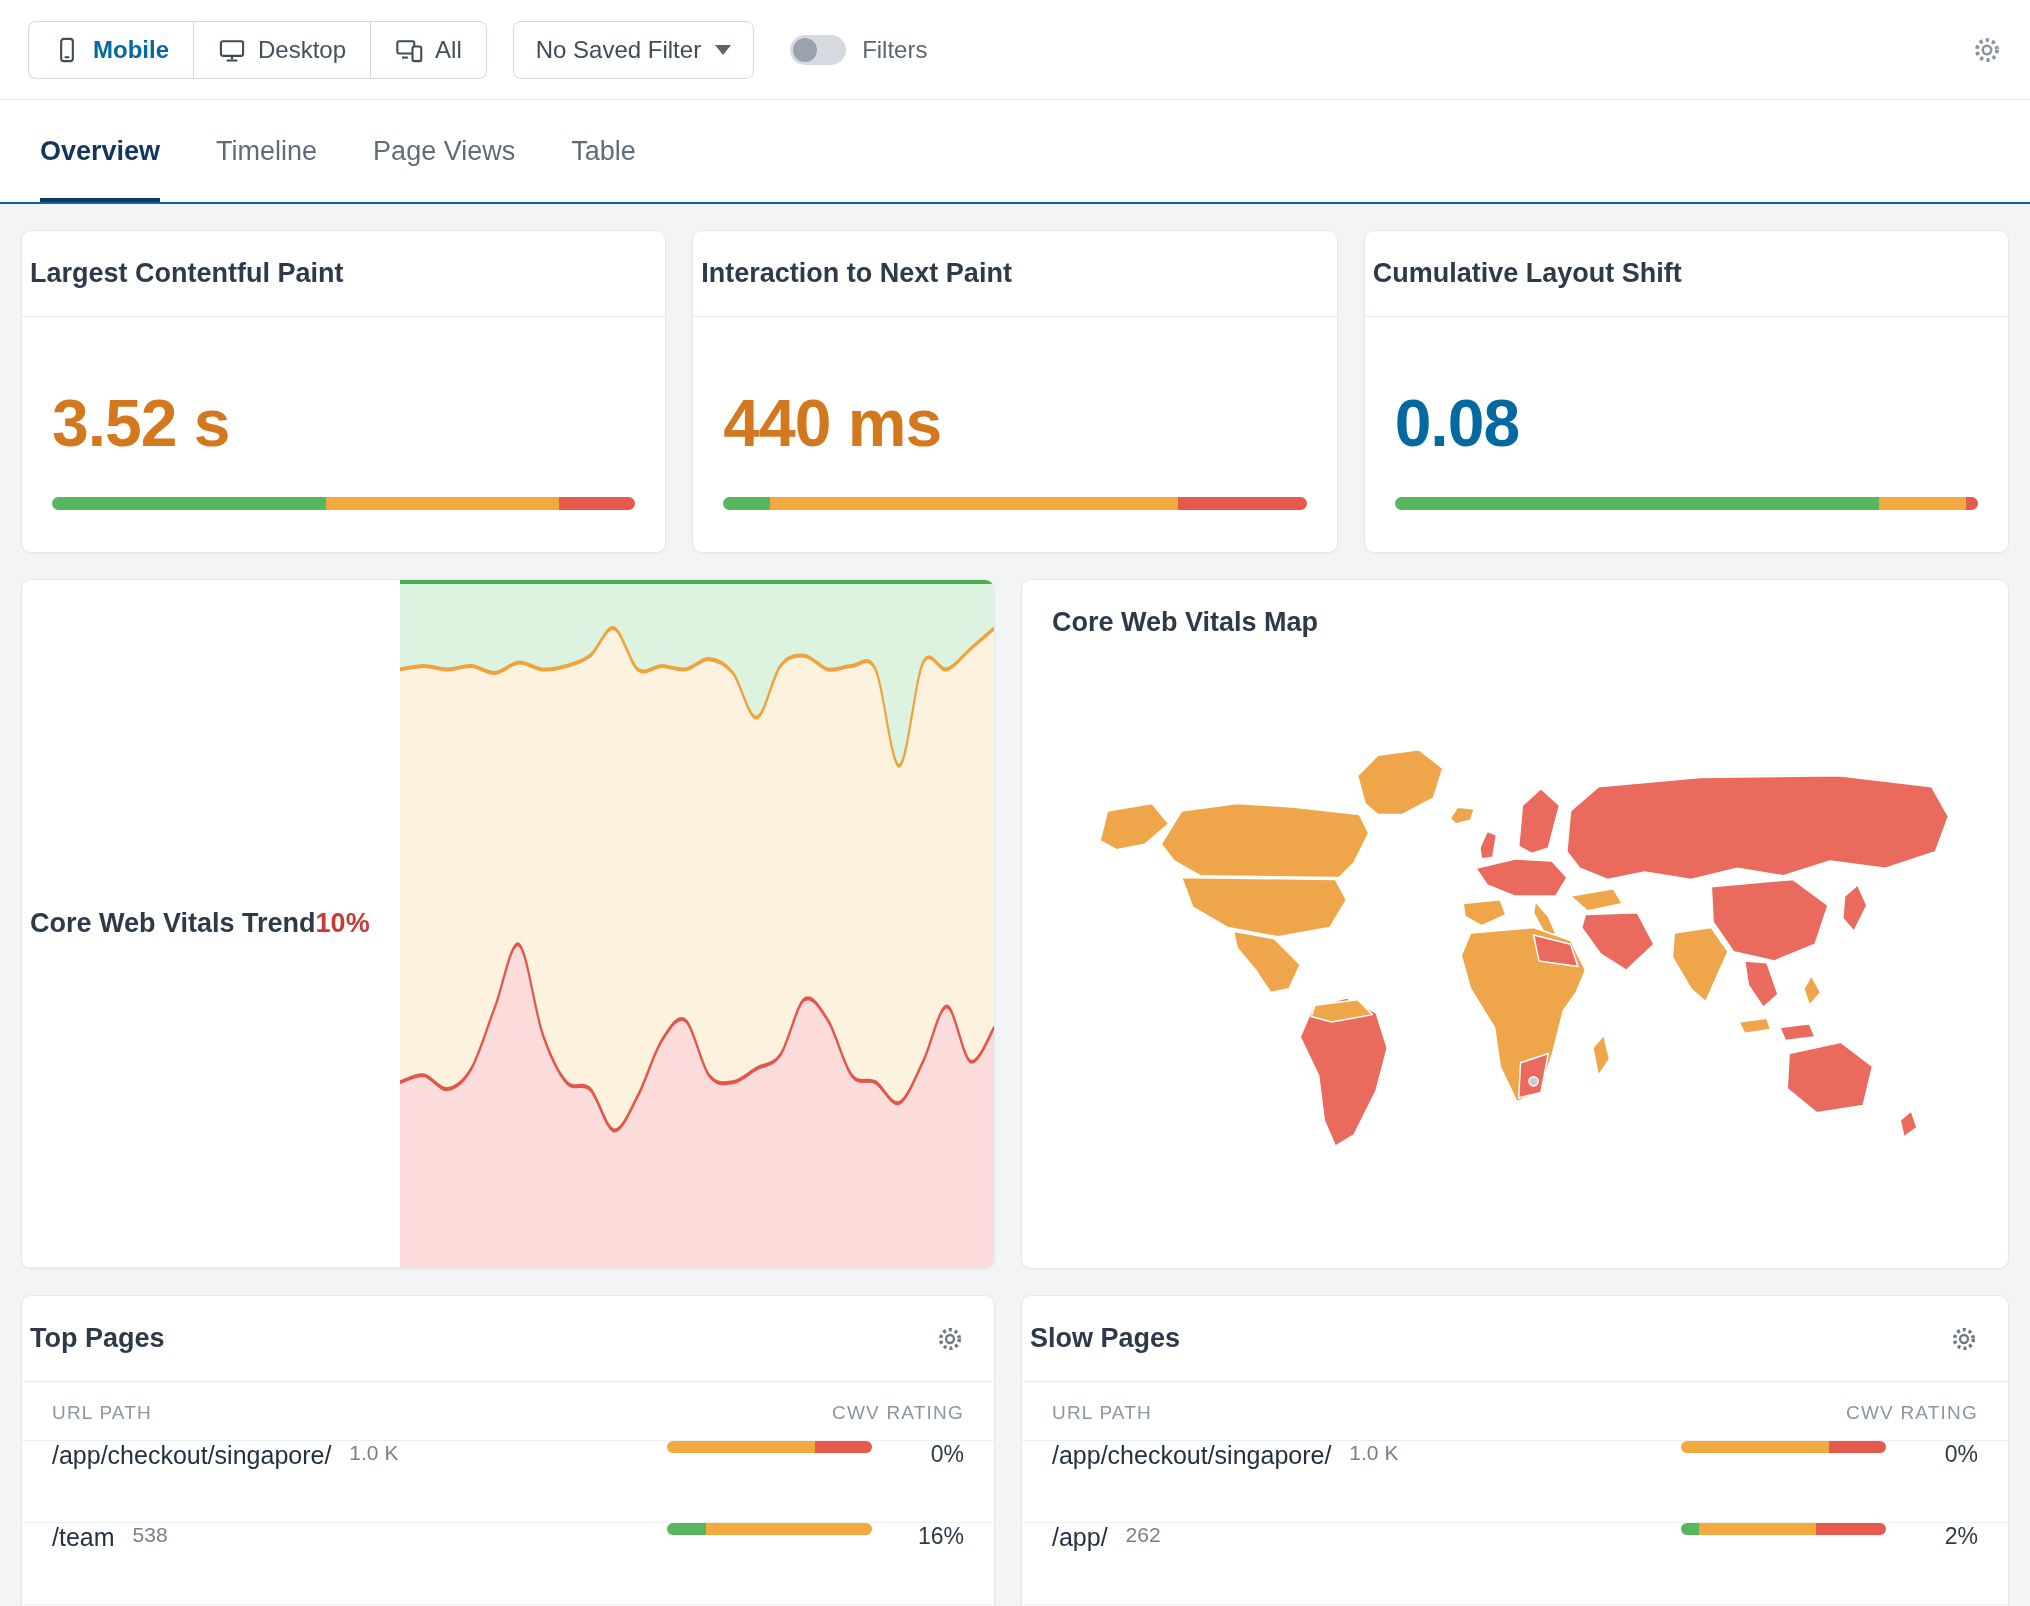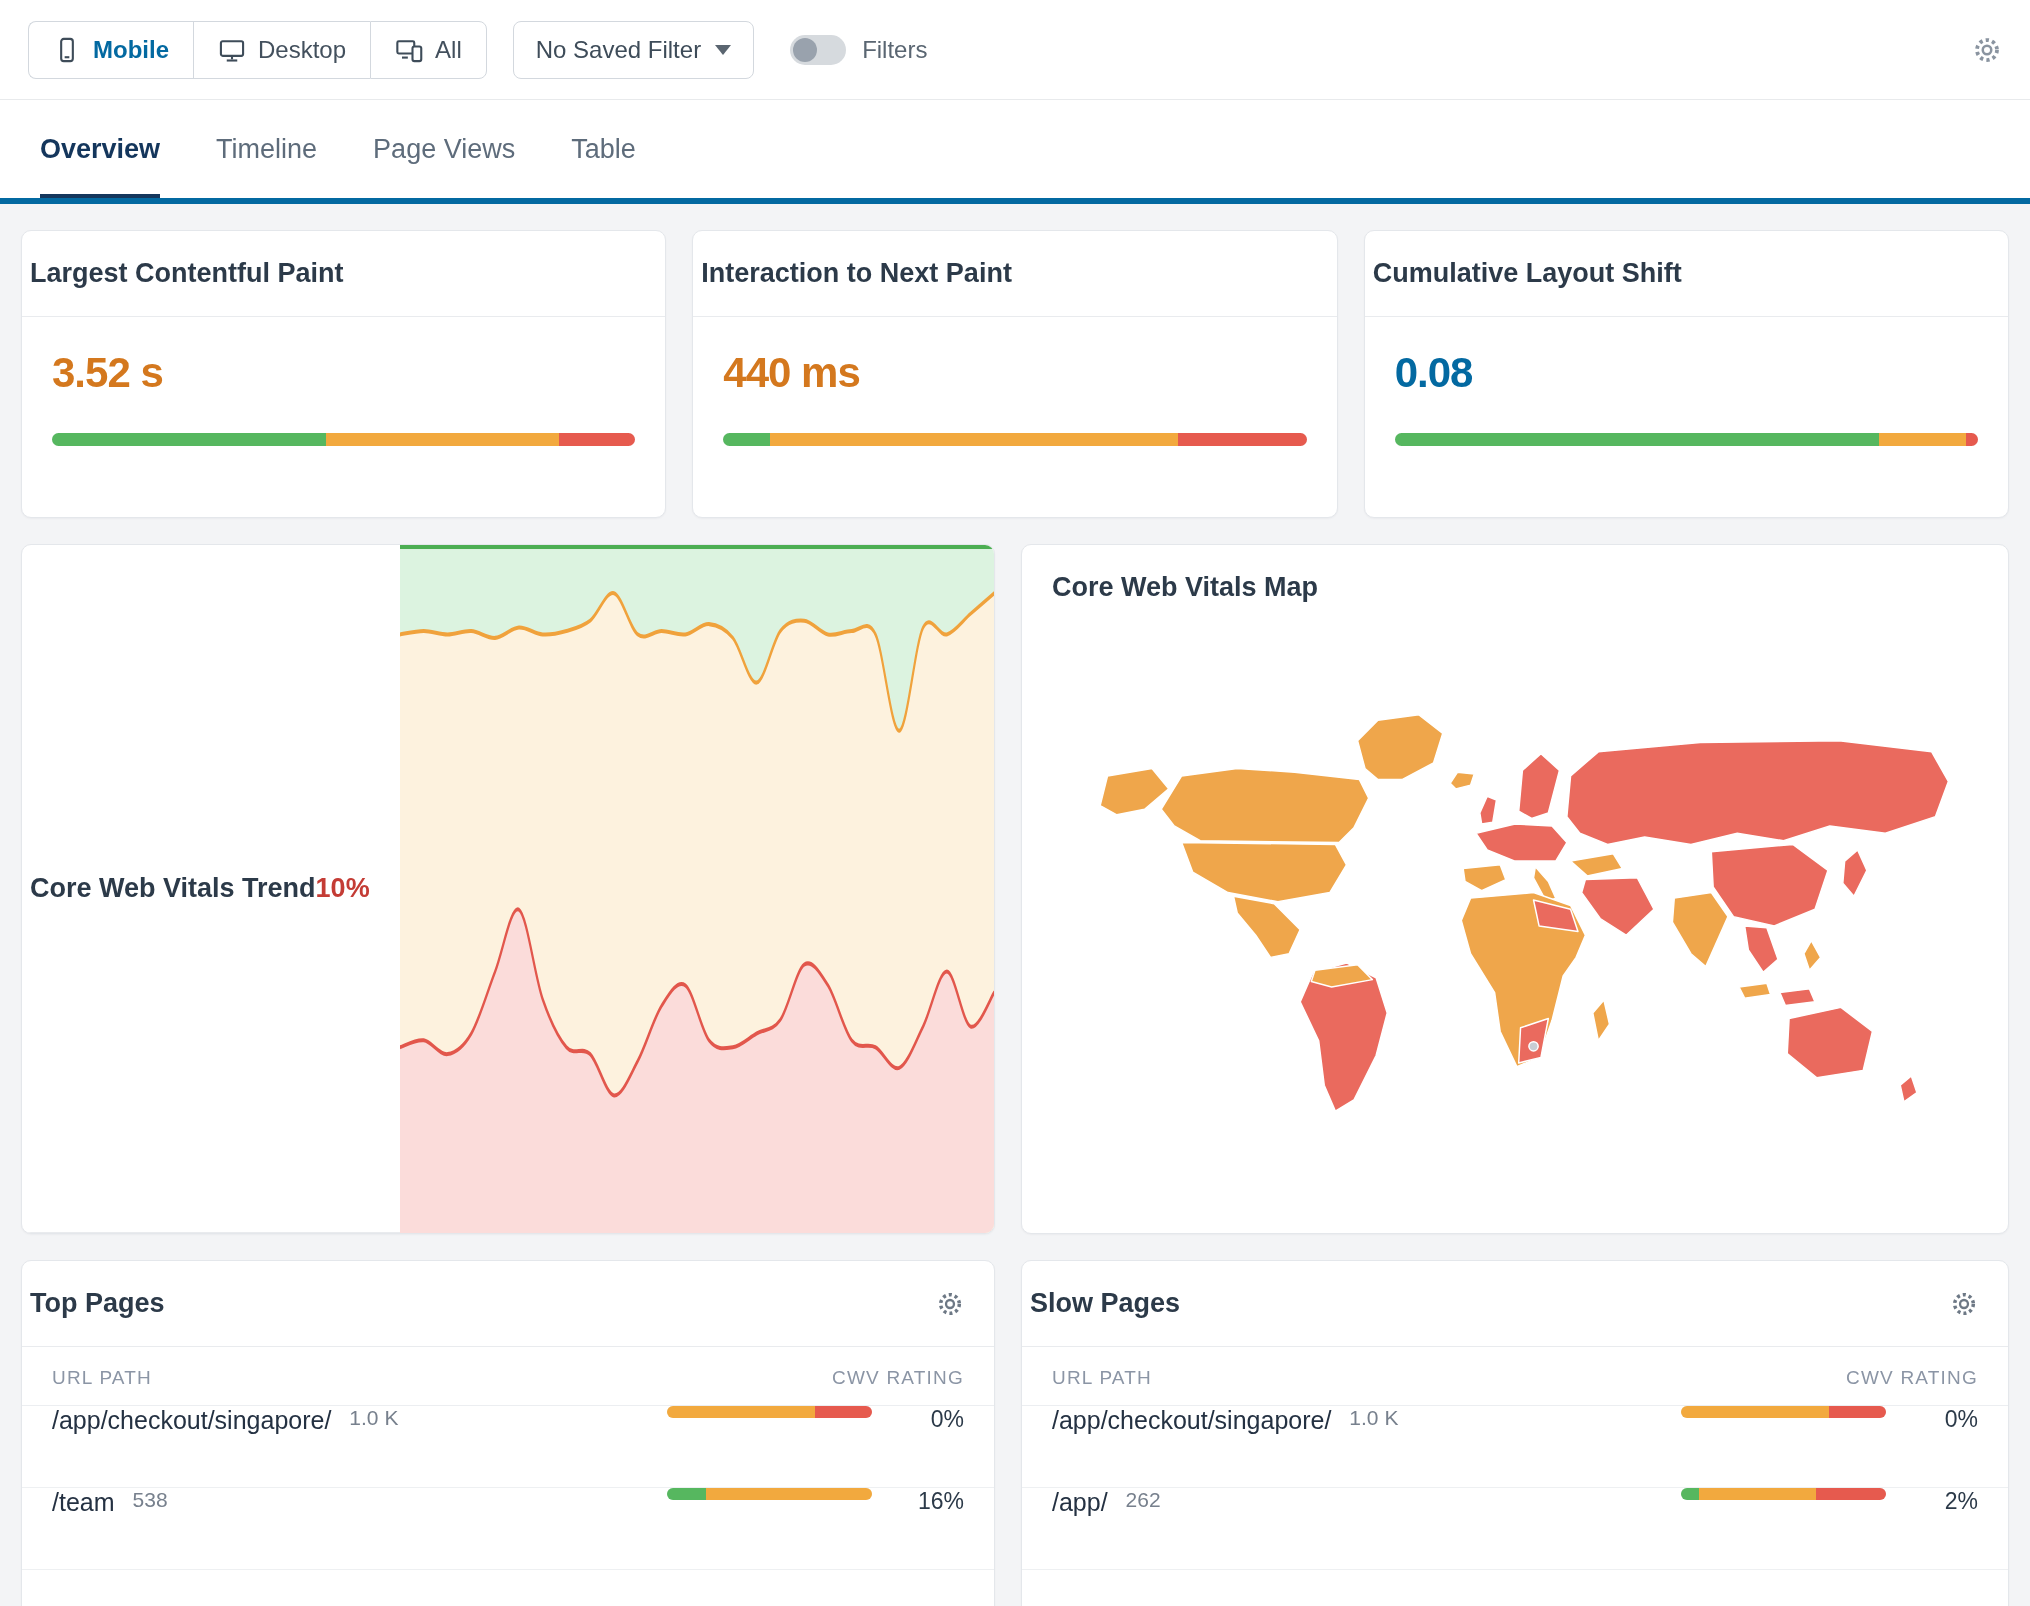--- a/index.html
+++ b/index.html
@@ -45,21 +45,21 @@
   .toggle .knob {
     position:absolute; left:3px; top:3px; width:24px; height:24px;
     border-radius:50%; background:#99a2ad;
   }
   .toggle-label { margin-left:16px; font-size:24px; color:#5a6672; }
   .toolbar-spacer { flex:1; }
   .gear { color:#8a94a0; cursor:pointer; }
   .gear svg { width:30px; height:30px; display:block; }
   
   .tabs {
-    height:104px; background:#fff; border-bottom:6px solid #0369a1;
+    height:104px; background:#fff; border-bottom:2px solid #0369a1;
     display:flex; align-items:stretch; padding:0 40px;
   }
   .tab {
     display:flex; align-items:center; margin-right:56px;
     font-size:27px; color:#5e6c7b; cursor:pointer;
     border-bottom:4px solid transparent; padding-top:4px;
   }
   .tab.active { color:#14365c; font-weight:bold; border-bottom-color:#14365c; }
   
   main { padding:26px 21px 0; }
@@ -70,21 +70,21 @@
   }
   .card-head {
     display:flex; align-items:center; justify-content:space-between;
     padding:27px 30px;
   }
   .card-head h2 { font-size:27px; color:#2c3a49; }
   .card-head.bordered { border-bottom:1px solid #e9ebee;padding-left:8px; }
   
   .metric-card { flex:1; min-height:288px; }
   .metric-body { padding:32px 30px 42px; }
-  .metric-value { font-size:42px; font-weight:bold; letter-spacing:-1px; }
+  .metric-value { font-size:66px; font-weight:bold; letter-spacing:-1px;margin-top:36px; }
   .dist-bar {
     margin-top:36px; height:13px; border-radius:7px; overflow:hidden;
     display:flex; background:#eceef1;
   }
   .dist-bar span { display:block; height:100%; }
   
   .charts-row { margin-top:26px; }
   .trend-card { flex:0 0 974px; height:690px; display:flex; flex-direction:row; }
   .trend-badge { font-size:27px; font-weight:bold; }
   .trend-chart { flex:1; position:relative; }

